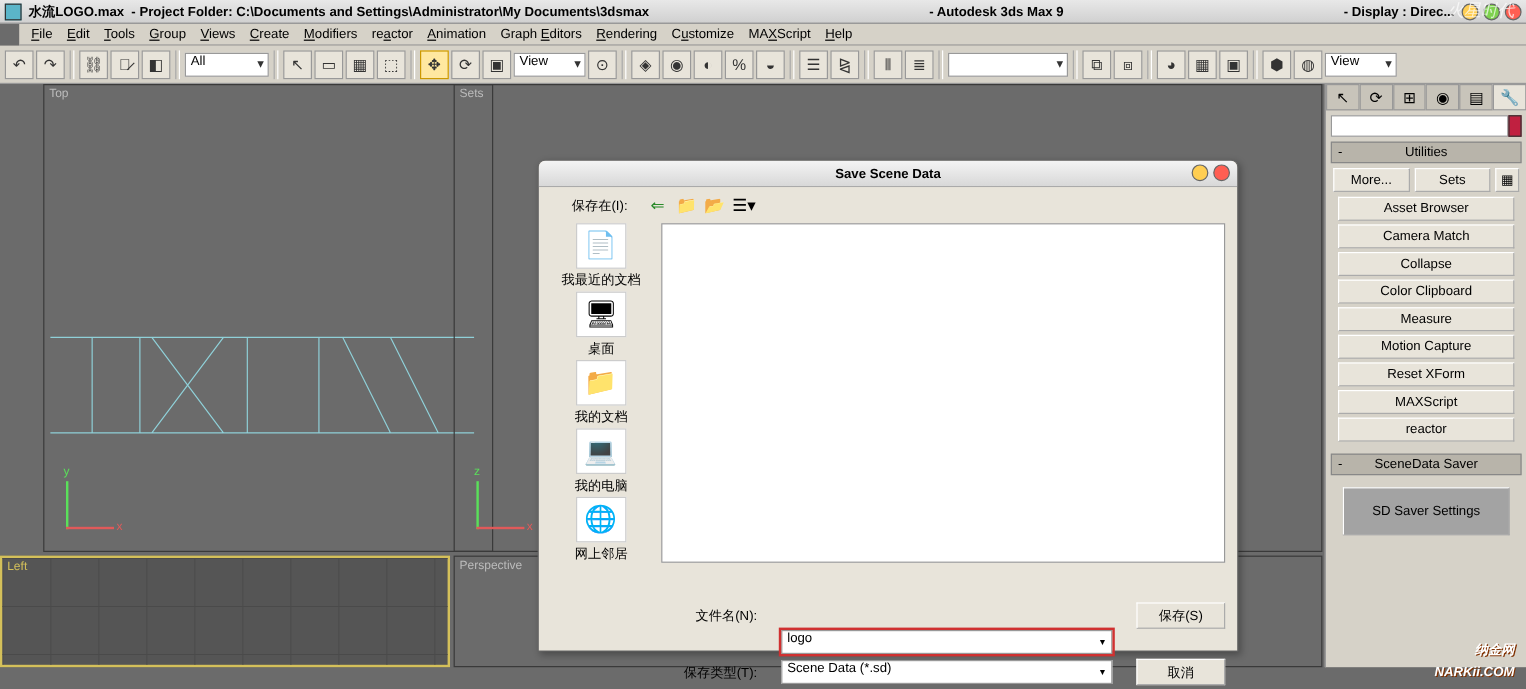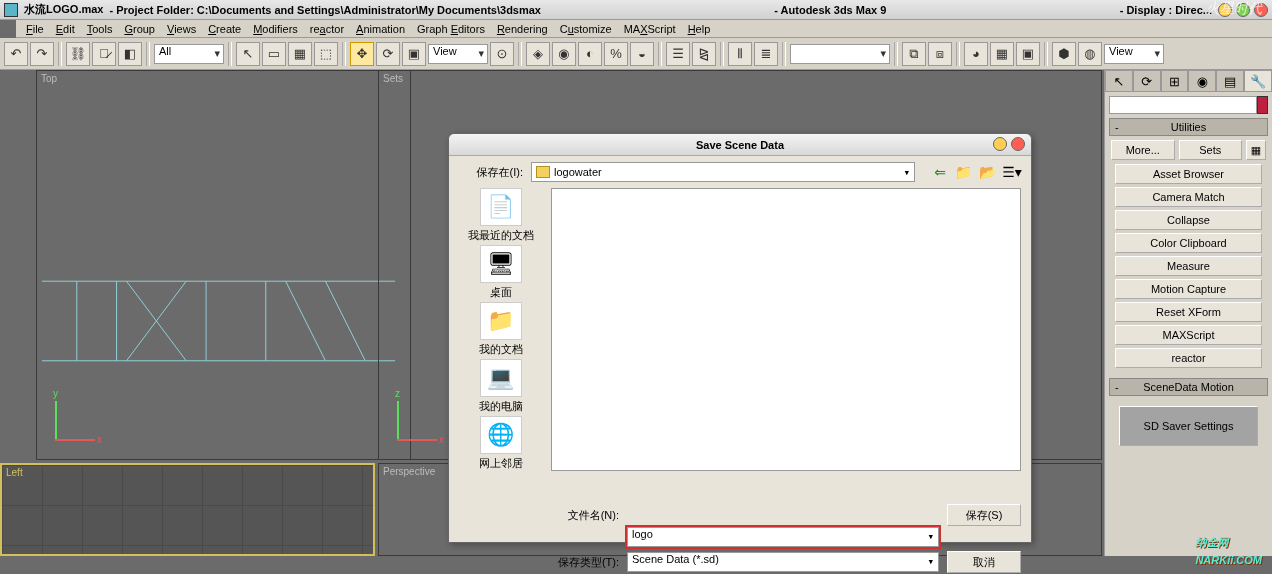--- a/index.html
+++ b/index.html
@@ -77,28 +77,28 @@
 .folder-combo .fico { width:14px; height:12px; background:#f4d060; border:1px solid #b89020; margin-right:4px; }
 .folder-combo::after { content:"▾"; position:absolute; right:4px; }
 .nav-icons { display:flex; gap:6px; margin-left:8px; }
 .nav-icon { width:18px; height:18px; display:flex; align-items:center; justify-content:center; font-size:14px; }
 .dlg-mid { display:flex; flex:1; padding:0 10px 4px 10px; gap:8px; }
 .places { width:84px; display:flex; flex-direction:column; align-items:center; gap:2px; }
 .place { display:flex; flex-direction:column; align-items:center; gap:2px; }
 .place-icon { width:42px; height:38px; border:1px solid #ccc; background:#fff; display:flex; align-items:center; justify-content:center; font-size:22px; }
 .filepane { flex:1; background:#fff; border:1px solid #999; }
 .dlg-bottom { padding:4px 10px 10px 10px; }
-.dlg-row { display:flex; align-items:center; gap:8px; margin:4px 0; }
+.dlg-row { display:flex; align-items:center; gap:20px; margin:4px 0; }
 .dlg-row label { min-width:68px; text-align:right; }
 .dlg-input { flex:1; height:20px; background:#fff; border:1px solid #999; font-family:Courier,monospace; padding:0 4px; position:relative; }
 .dlg-input::after { content:"▾"; position:absolute; right:4px; top:2px; }
 .dlg-input.hl { outline:2px solid #d03030;margin-top:44px; }
 .dlg-btn { width:74px; height:22px; background:#e8e4da; border:1px outset #fff; }
 
-.watermark { position:absolute; right:10px; bottom:6px; color:#5eead4; font-size:16px; font-style:italic; font-weight:bold; text-shadow:1px 1px 0 #803000; }
+.watermark { position:absolute; right:10px; bottom:6px; color:#ffffff; font-size:16px; font-style:italic; font-weight:bold; text-shadow:1px 1px 0 #803000;text-align:right; }
 .watermark2 { position:absolute; right:10px; top:0; color:#fff; font-size:14px; font-style:italic; opacity:.7; }
 </style>
 </head>
 <body>
 
 <div class="titlebar">
   <div class="app-icon"></div>
   <span class="seg">水流LOGO.max</span>
   <span class="seg">- Project Folder: C:\Documents and Settings\Administrator\My Documents\3dsmax</span>
   <span class="spacer"></span>
@@ -236,42 +236,38 @@
   <button class="util-btn">Camera Match</button>
   <button class="util-btn">Collapse</button>
   <button class="util-btn">Color Clipboard</button>
   <button class="util-btn">Measure</button>
   <button class="util-btn">Motion Capture</button>
   <button class="util-btn">Reset XForm</button>
   <button class="util-btn">MAXScript</button>
   <button class="util-btn">reactor</button>
   <div class="rollout-hdr" style="margin-top:10px;">
     <span class="minus">-</span>
-      <span>SceneData Motion</span>
+      <span>SceneData Saver</span>
   </div>
   <div class="sd-saver">
     <span>SD Saver Settings</span>
   </div>
 </div>
 
 <div class="dialog">
   <div class="dlg-title">
     <span>Save Scene Data</span>
     <div class="dlg-winbtns">
       <div class="win-btn min"></div>
       <div class="win-btn close"></div>
     </div>
   </div>
   <div class="dlg-body">
     <div class="dlg-toprow">
       <label>保存在(I):</label>
-      <div class="folder-combo">
-        <div class="fico"></div>
-        <span>logowater</span>
-      </div>
       <div class="nav-icons">
         <div class="nav-icon" style="color:#2a8a2a;">⇐</div>
         <div class="nav-icon" style="color:#d4a020;">📁</div>
         <div class="nav-icon" style="color:#d4a020;">📂</div>
         <div class="nav-icon">☰▾</div>
       </div>
     </div>
     <div class="dlg-mid">
       <div class="places">
         <div class="place">

